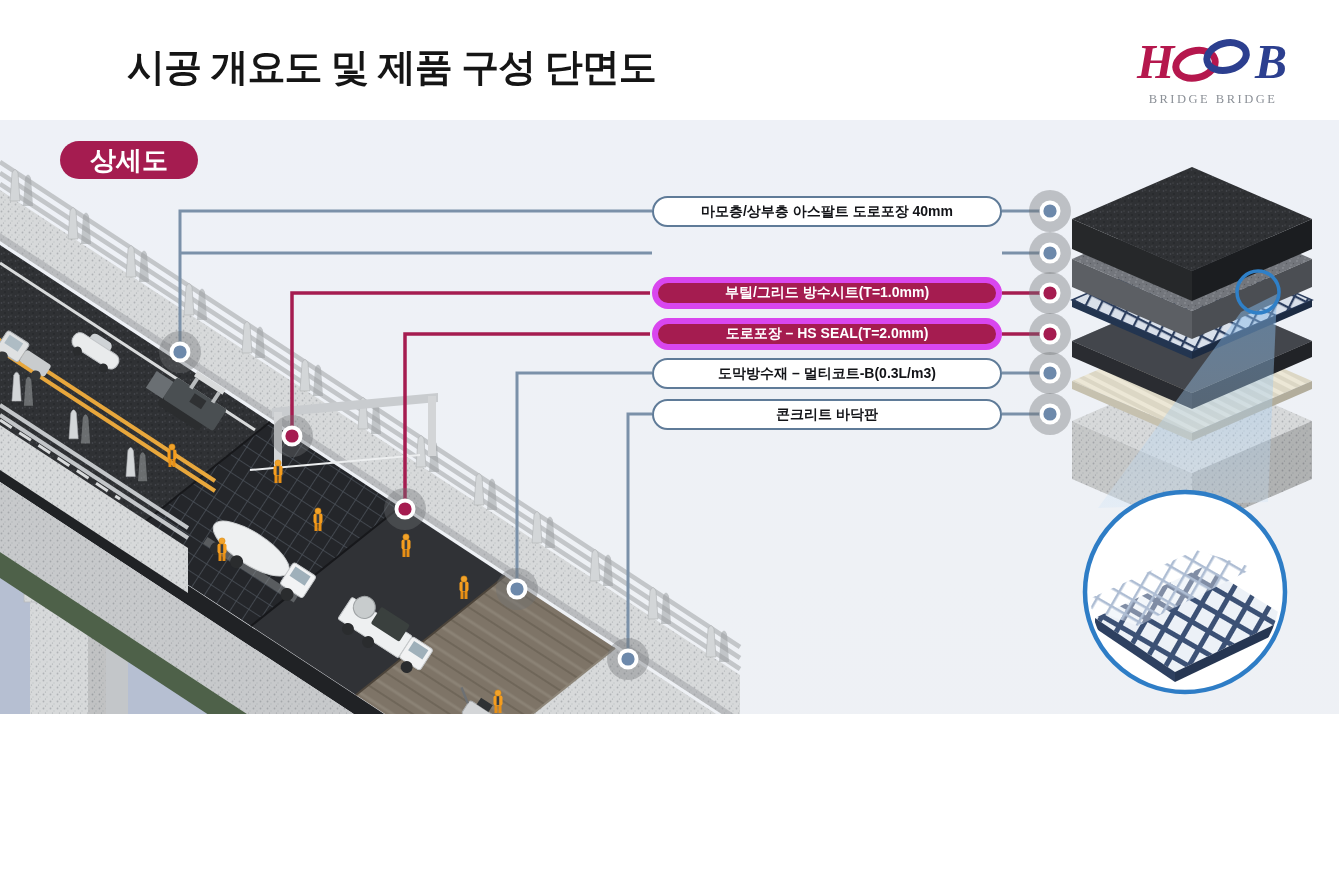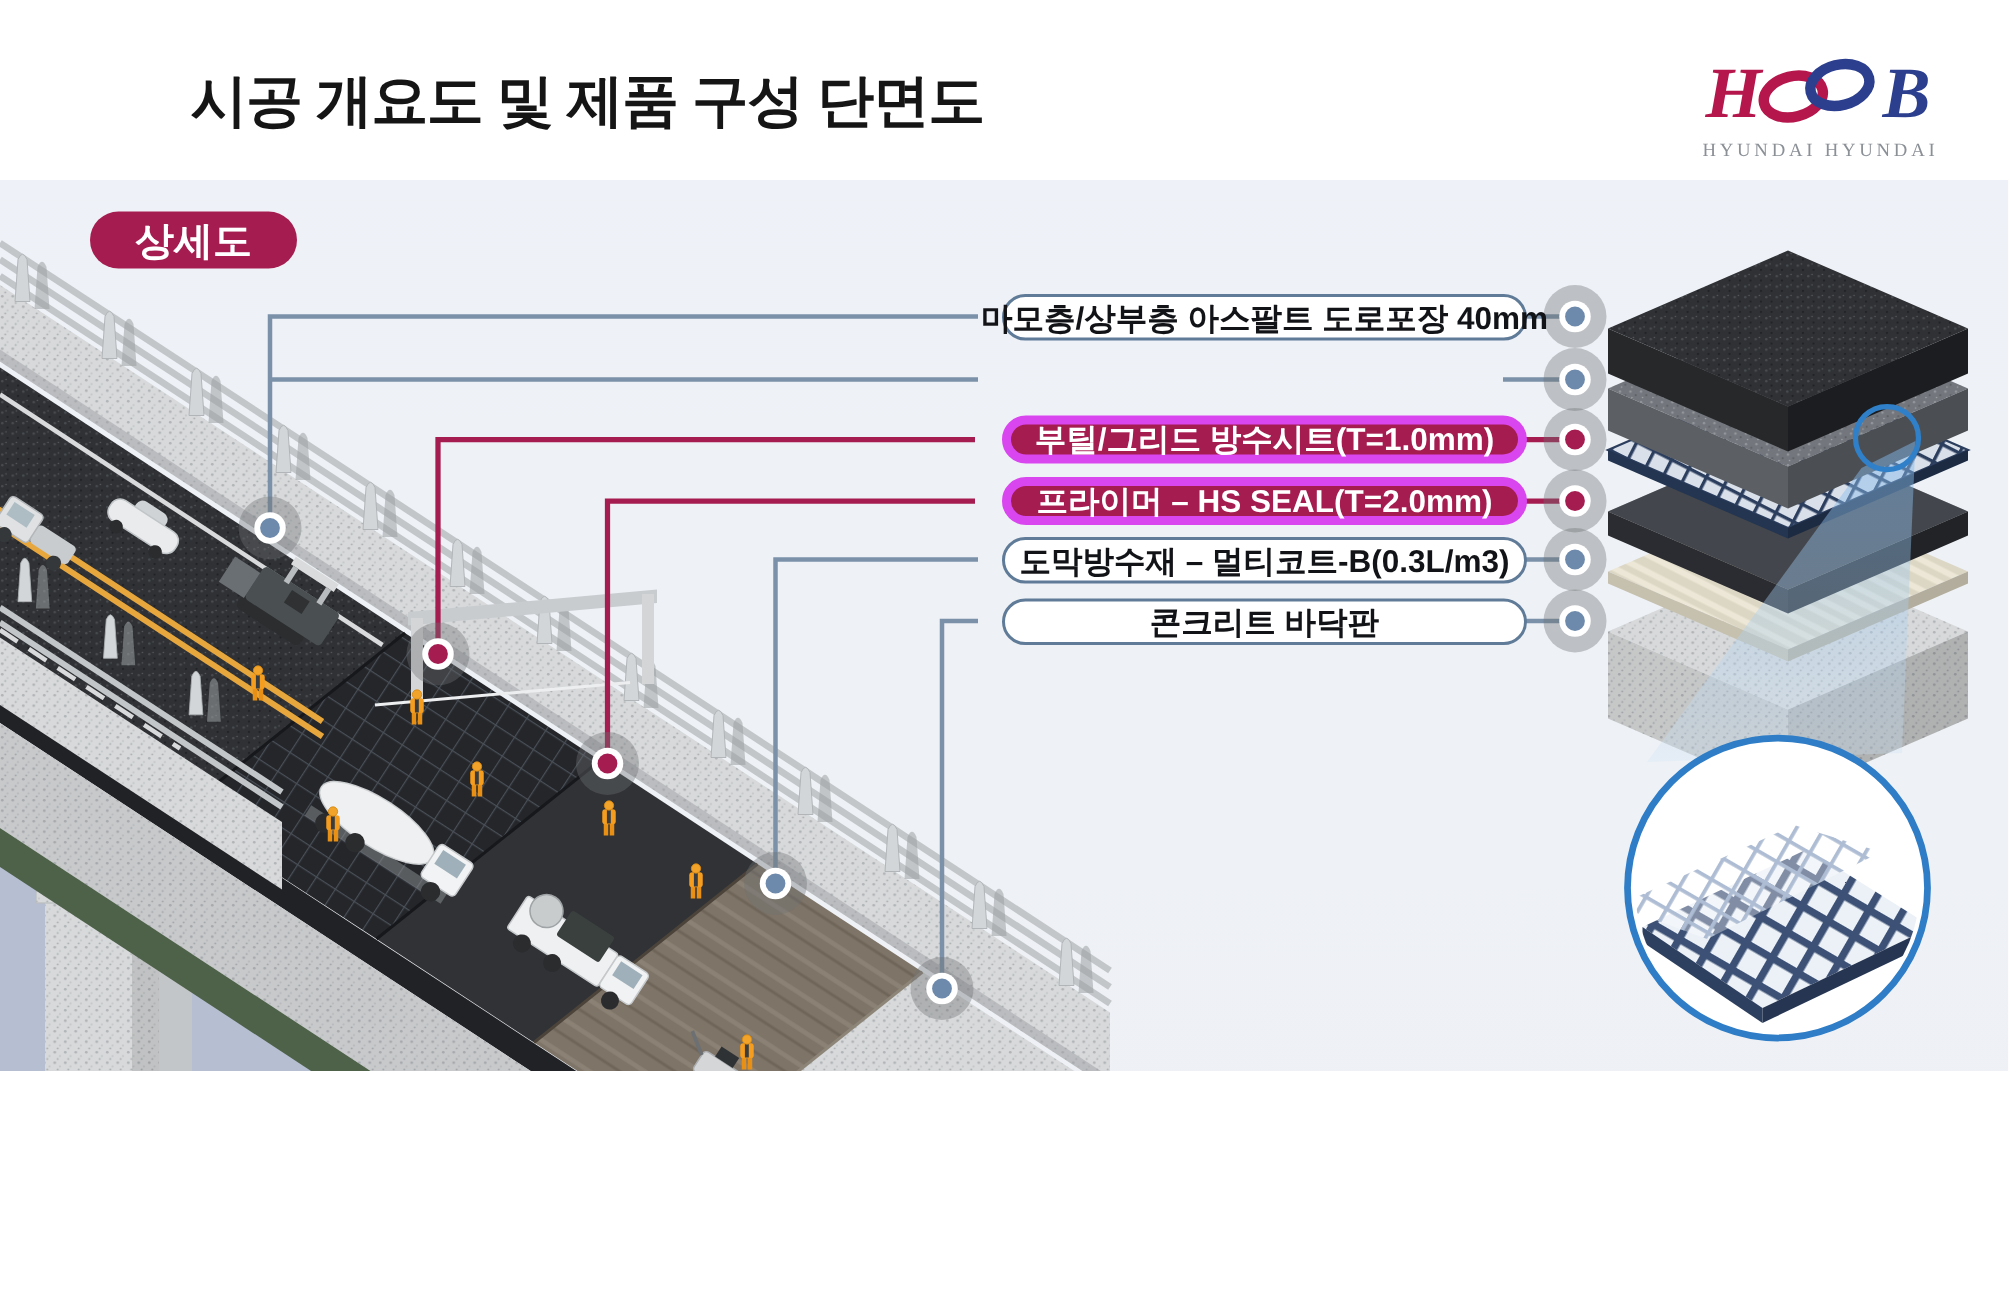--- a/index.html
+++ b/index.html
@@ -8,43 +8,43 @@
   .page-title{position:absolute;left:127px;top:42px;font-size:38px;font-weight:800;
               color:#151515;letter-spacing:-1px;white-space:nowrap;}
   .logo{position:absolute;right:48px;top:34px;width:156px;text-align:center;}
   .logo-sub{font-family:"Liberation Serif", serif;font-size:12.5px;letter-spacing:2.5px;
             color:#8b9097;margin-top:-2px;white-space:nowrap;}
   .panel{position:absolute;left:0;top:120px;width:1339px;height:755px;
          background:linear-gradient(180deg,#eef1f7 0%,#eef1f5 60%,#eef0f5 100%);}
   .badge{position:absolute;left:60px;top:141px;height:38px;line-height:38px;padding:0 30px;
          background:#a51c50;color:#ffffff;font-size:26px;font-weight:700;border-radius:20px;}
   .scene{position:absolute;left:0;top:120px;width:1339px;height:755px;}
-  .pill{position:absolute;left:668px;width:350px;height:31px;box-sizing:border-box;
-        border-radius:17px;font-size:21px;font-weight:700;
+  .pill{position:absolute;left:652px;width:350px;height:31px;box-sizing:border-box;
+        border-radius:17px;font-size:14px;font-weight:700;
         display:flex;align-items:center;justify-content:center;white-space:nowrap;}
   .pill.outline{background:#ffffff;border:2px solid #5f7b98;color:#121317;}
   .pill.filled{background:#a51c50;border:6px solid #d946ef;color:#ffffff;height:32px;}
 </style>
 </head>
 <body>
 
 <div class="canvas">
 
   <div class="page-title">시공 개요도 및 제품 구성 단면도</div>
 
   <div class="logo">
     <svg width="156" height="56" viewBox="0 0 156 56">
       <text x="2" y="44" font-family="Liberation Serif, serif" font-style="italic" font-weight="700" font-size="48" fill="#b5174d">H</text>
       <g transform="rotate(-14 78 26)">
         <ellipse cx="60" cy="26" rx="20" ry="13.5" fill="none" stroke="#b5174d" stroke-width="7"></ellipse>
         <ellipse cx="92" cy="26" rx="20" ry="13.5" fill="none" stroke="#2c3f8f" stroke-width="7"></ellipse>
       </g>
       <text x="120" y="44" font-family="Liberation Serif, serif" font-style="italic" font-weight="700" font-size="48" fill="#2c3f8f">B</text>
     </svg>
-    <div class="logo-sub">HYUNDAI HYUNDAI</div>
+    <div class="logo-sub">BRIDGE BRIDGE</div>
   </div>
 
   <div class="panel"></div>
 
   <svg class="scene" viewBox="0 120 1339 755">
     <defs>
       <pattern id="spk" width="7" height="7" patternUnits="userSpaceOnUse">
         <rect width="7" height="7" fill="#d7d9da"></rect>
         <circle cx="1.5" cy="1.5" r="0.9" fill="#b0b3b6"></circle>
         <circle cx="5" cy="4" r="0.7" fill="#c3c6c8"></circle>
@@ -348,19 +348,19 @@
       <use href="#dotB" x="1050" y="253"></use>
       <use href="#dotR" x="1050" y="293"></use>
       <use href="#dotR" x="1050" y="334"></use>
       <use href="#dotB" x="1050" y="373"></use>
       <use href="#dotB" x="1050" y="414"></use>
     </g>
   </svg>
 
   <div class="pill outline" style="top:196px">마모층/상부층 아스팔트 도로포장 40mm</div>
   <div class="pill filled" style="top:277px">부틸/그리드 방수시트(T=1.0mm)</div>
-  <div class="pill filled" style="top:318px">프라이머 – HS SEAL(T=2.0mm)</div>
+  <div class="pill filled" style="top:318px">도로포장 – HS SEAL(T=2.0mm)</div>
   <div class="pill outline" style="top:358px">도막방수재 – 멀티코트-B(0.3L/m3)</div>
   <div class="pill outline" style="top:399px">콘크리트 바닥판</div>
 
   <div class="badge">상세도</div>
 
 </div>
 
 </body></html>

